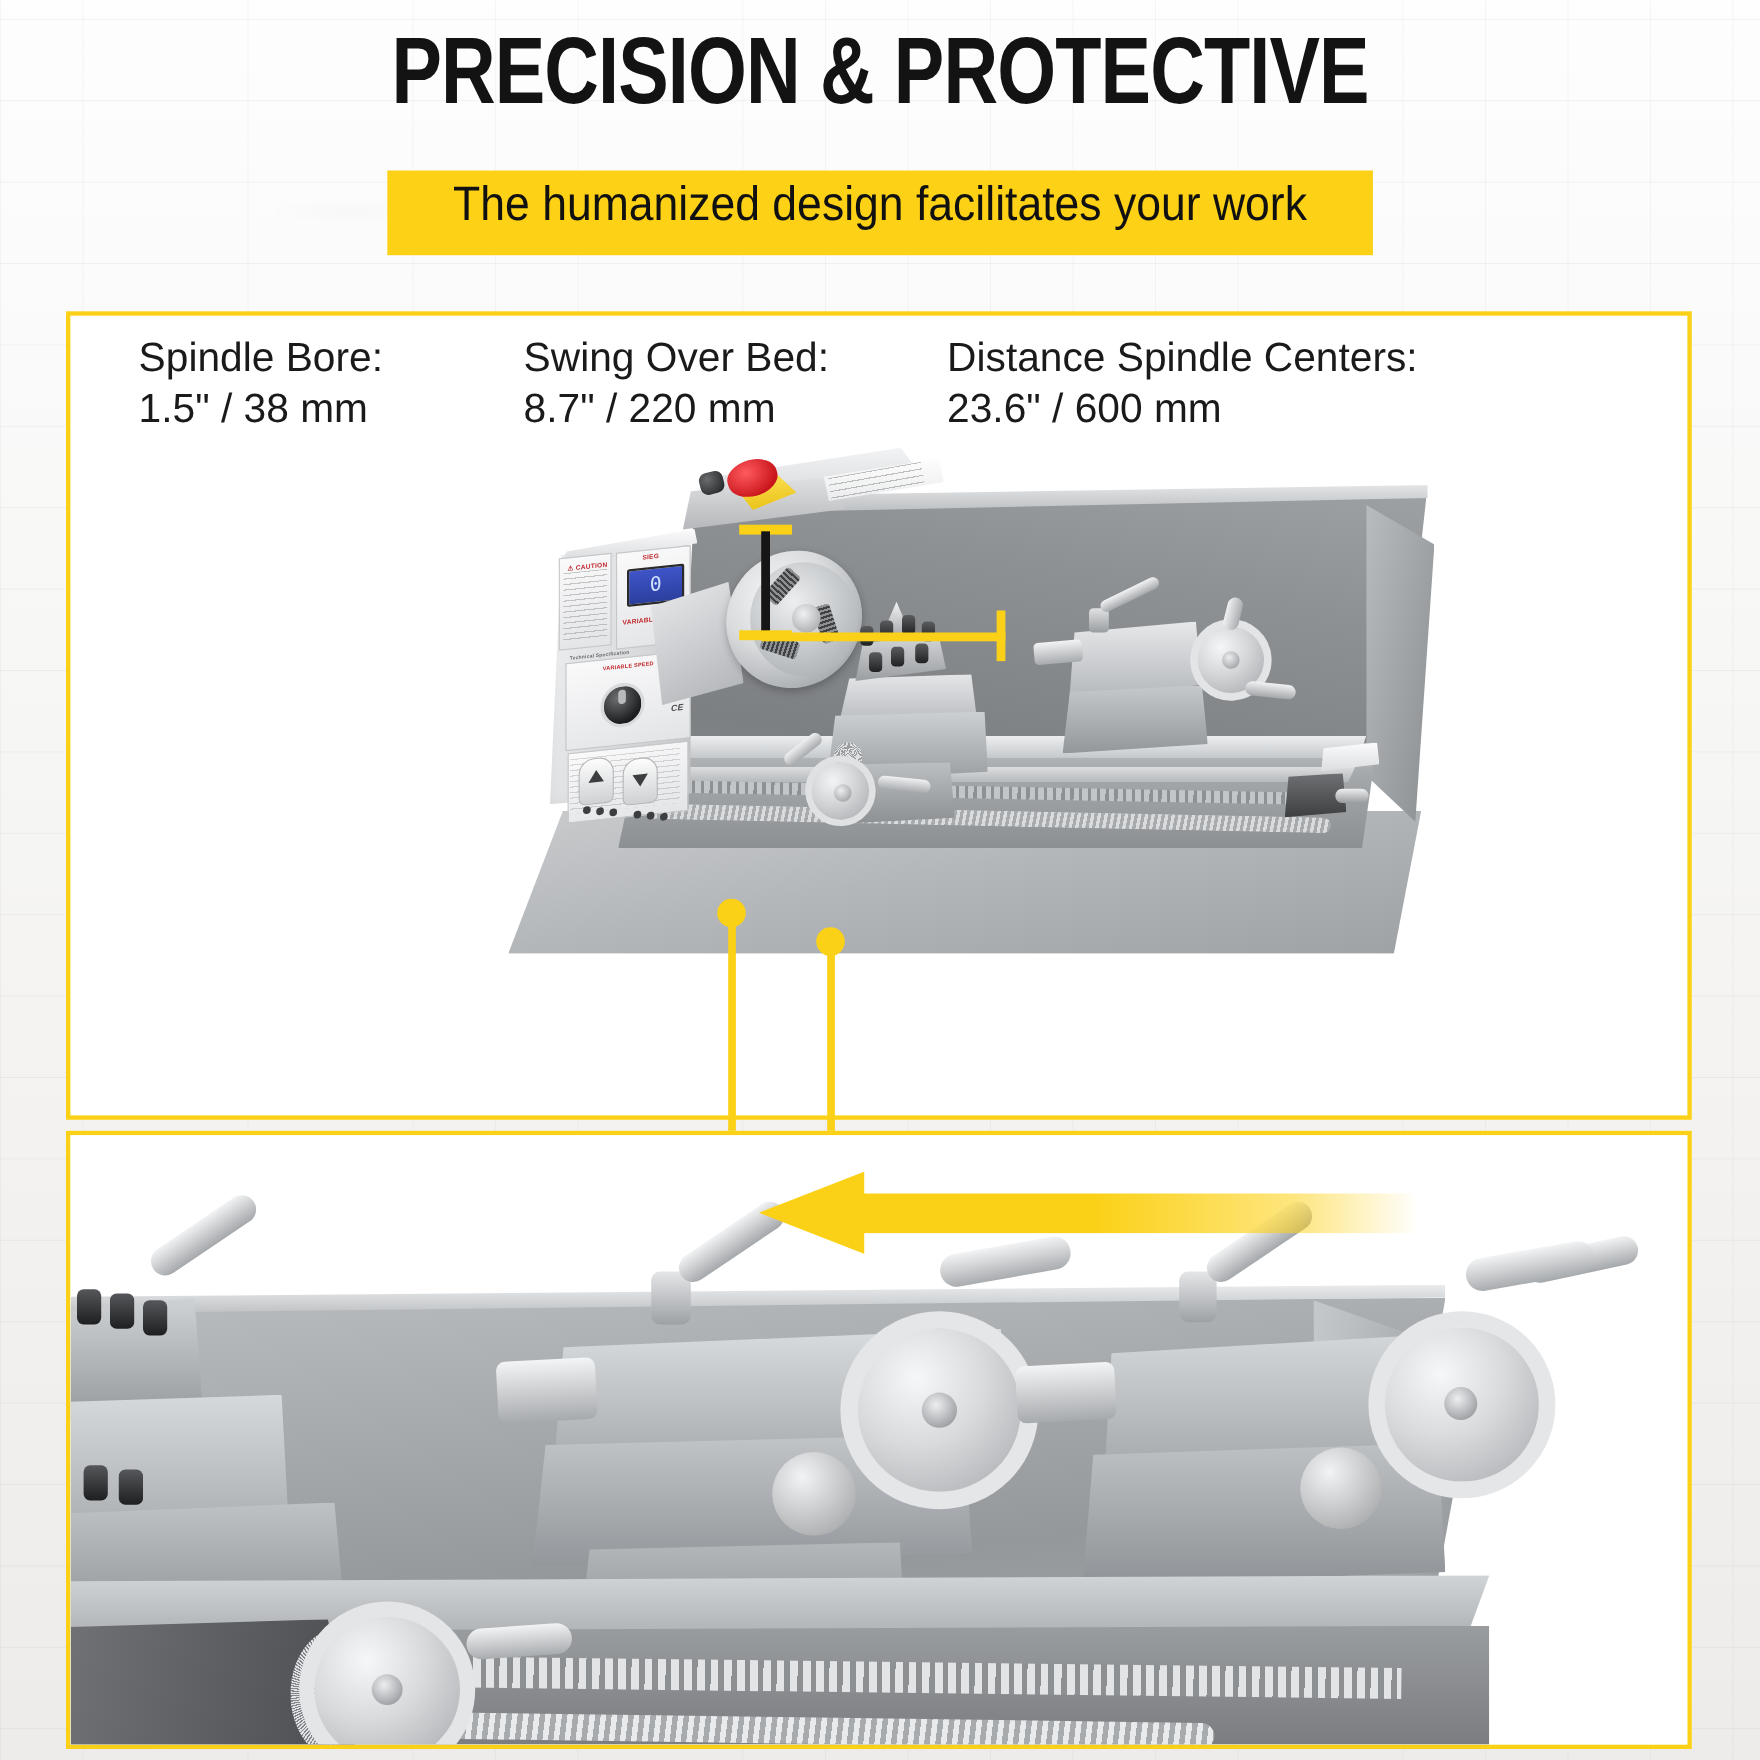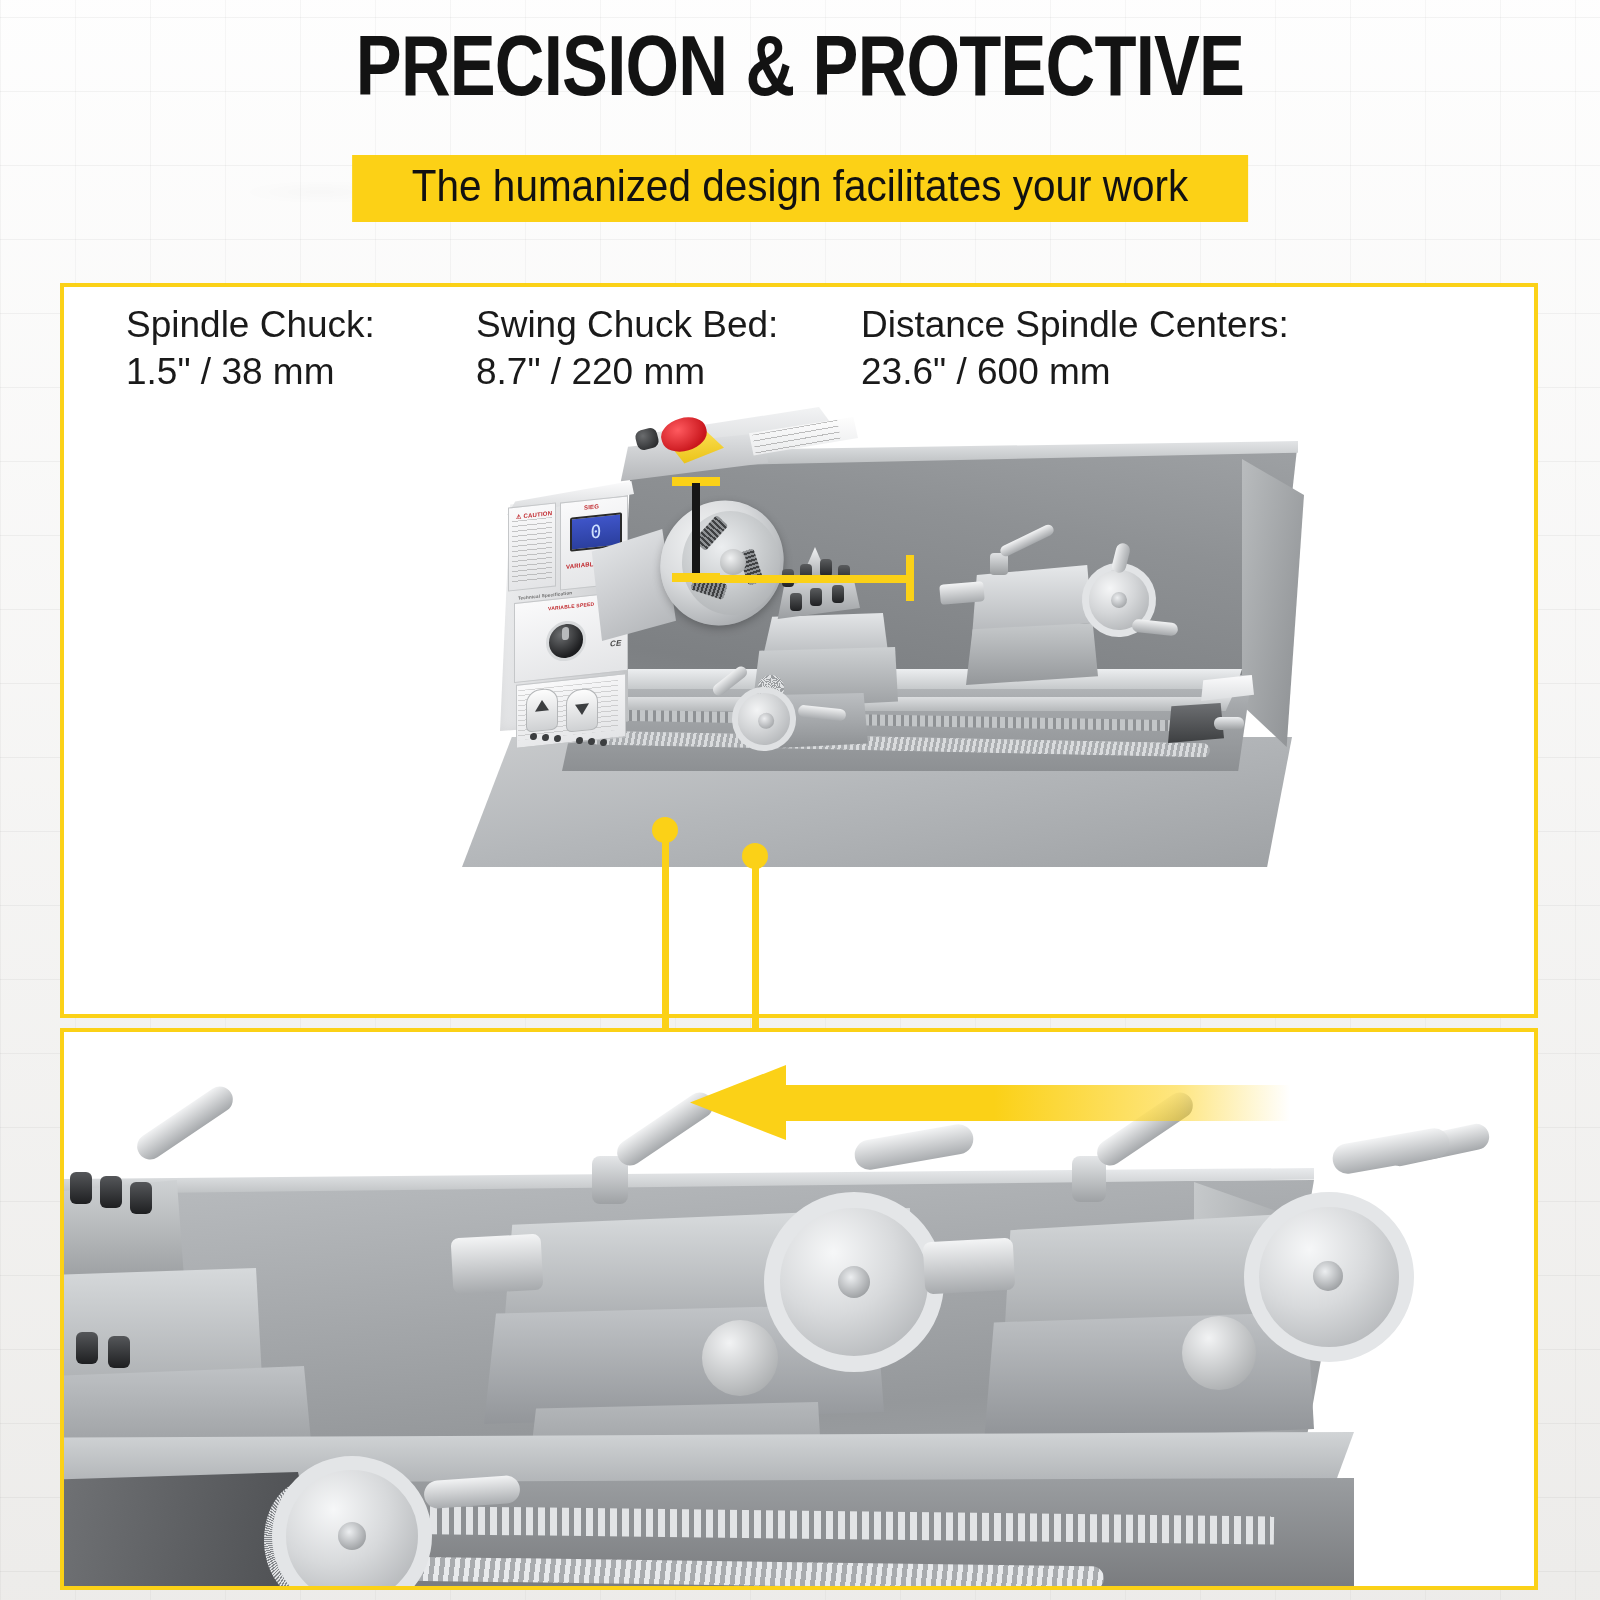--- a/index.html
+++ b/index.html
@@ -39,21 +39,21 @@
 
   
   #title{
     position:absolute;left:0;right:0;top:22px;text-align:center;
     font-size:86px;line-height:1.0;font-weight:bold;color:#131313;
     letter-spacing:-1px;transform:scaleX(.80);transform-origin:50% 50%;
     white-space:nowrap;
   }
   #subtitle-wrap{
     position:absolute;left:50%;transform:translateX(-50%);
-    top:155px;background:#FCD116;padding:9px 26px 14px 26px;
+    top:155px;background:#FCD116;padding:9px 26px 24px 26px;
   }
   #subtitle{
     font-size:44px;line-height:1.0;color:#111;white-space:nowrap;
     transform:scaleX(.92);transform-origin:50% 50%;
   }
 
   
   .panel{position:absolute;border:4px solid #FBD117;background:#ffffff;box-sizing:border-box;}
   #panel-top{left:60px;top:283px;width:1478px;height:735px;}
   #panel-bottom{left:60px;top:1028px;width:1478px;height:562px;overflow:hidden;}
@@ -569,25 +569,25 @@
 </div>
 
 <div id="title">PRECISION &amp; PROTECTIVE</div>
 <div id="subtitle-wrap">
   <div id="subtitle">The humanized design facilitates your work</div>
 </div>
 
 <div class="panel" id="panel-top">
 
   <div class="spec" id="spec-0">
-    <span>Spindle Chuck:</span>
+    <span>Spindle Bore:</span>
     <span class="v">1.5" / 38 mm</span>
   </div>
   <div class="spec" id="spec-1">
-    <span>Swing Chuck Bed:</span>
+    <span>Swing Over Bed:</span>
     <span class="v">8.7" / 220 mm</span>
   </div>
   <div class="spec" id="spec-2">
     <span>Distance Spindle Centers:</span>
     <span class="v">23.6" / 600 mm</span>
   </div>
 
   <div id="stage">
     <div id="lathe">
 

